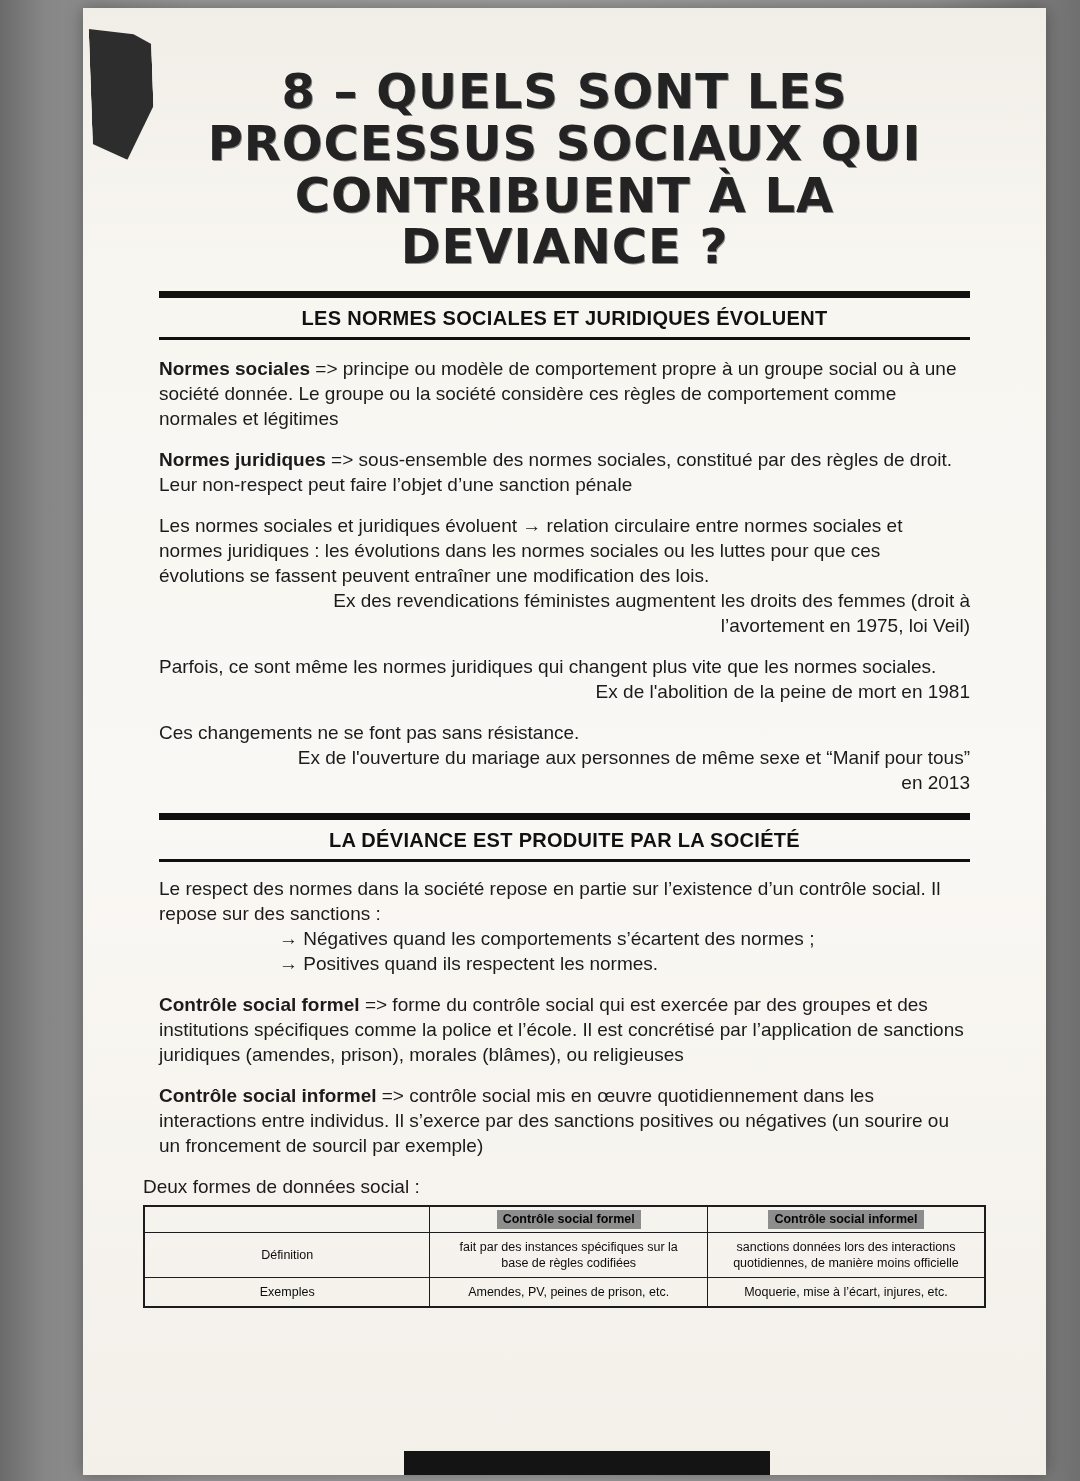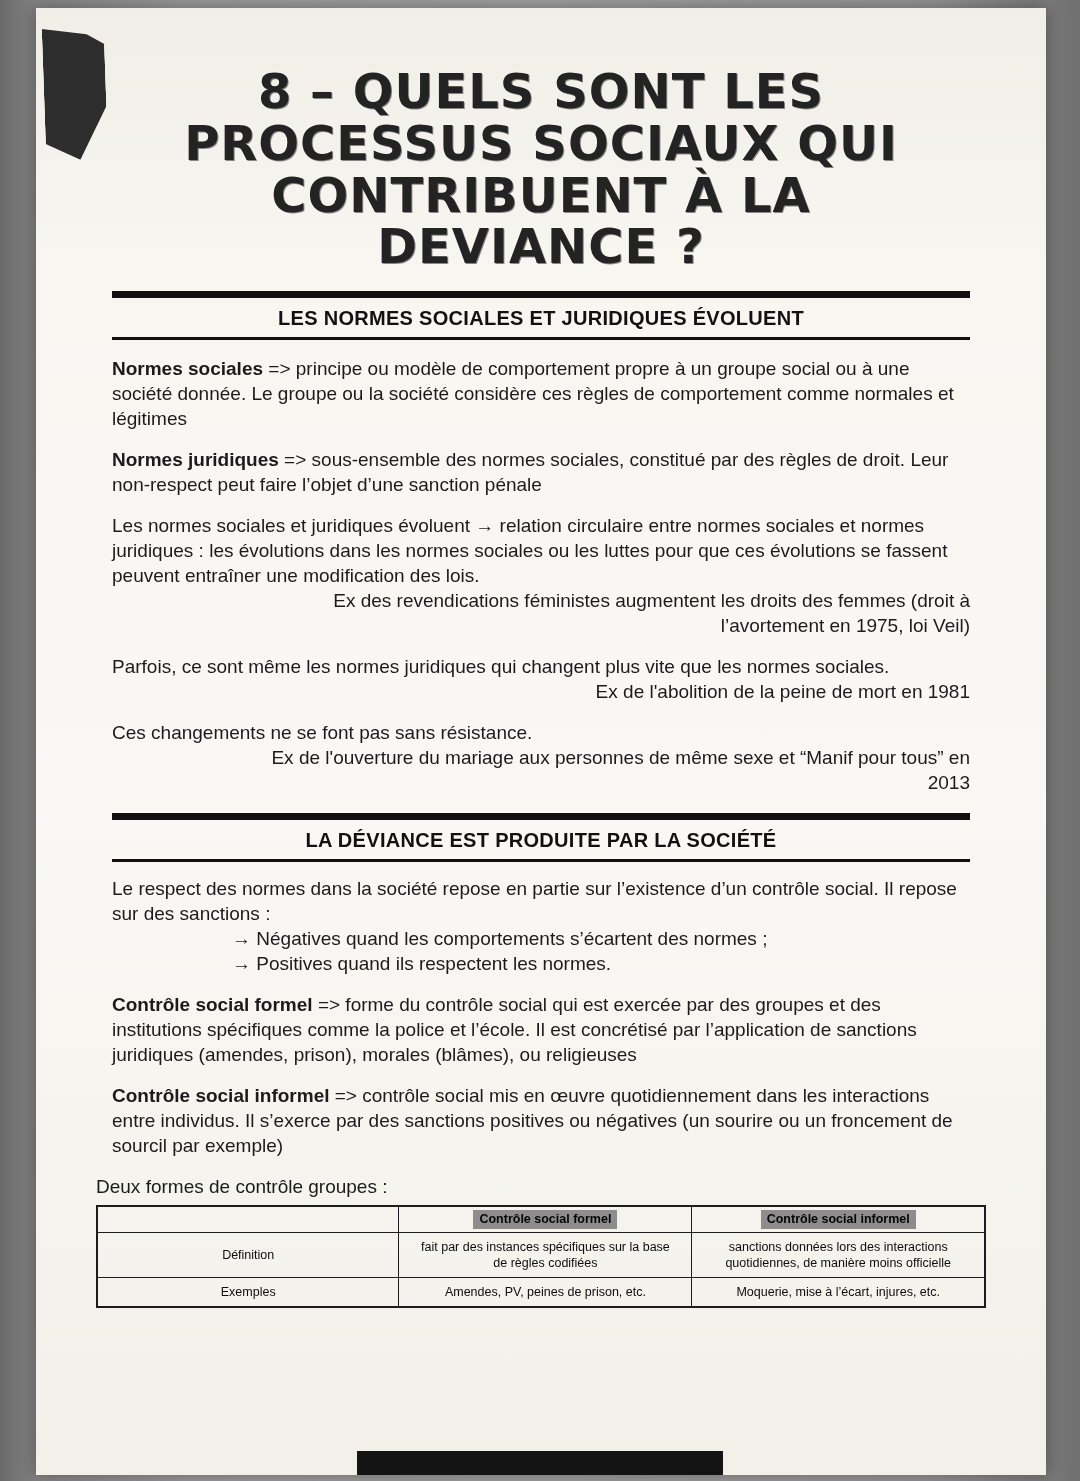--- a/index.html
+++ b/index.html
@@ -4,21 +4,21 @@
 <style>
   html, body { margin: 0; padding: 0; }
   body {
     width: 1080px; height: 1481px;
     overflow: hidden;
     position: relative;
     font-family: "Liberation Sans", sans-serif;
     background: linear-gradient(90deg, #6b6b6b 0%, #868686 4%, #9a9a9a 18%, #a0a0a0 50%, #949494 86%, #7a7a7a 97%, #6f6f6f 100%);
   }
   .photo {
-    position: absolute; inset: 0;
+    position: absolute; inset: 0; margin-left: 47px;
   }
   .page {
     position: absolute;
     left: 36px; right: 34px; top: 8px; bottom: 6px;
     background: linear-gradient(180deg, #f1eee8 0%, #f8f6f1 18%, #faf8f4 55%, #f3f0ea 100%);
     box-shadow: 0 0 16px rgba(0,0,0,0.35);
     overflow: hidden;
   }
   .corner-clip {
     position: absolute;
@@ -143,21 +143,21 @@
       <p class="para spaced">
         <strong>Contrôle social formel</strong>
         <span>=&gt; forme du contrôle social qui est exercée par des groupes et des institutions spécifiques comme la police et l’école. Il est concrétisé par l’application de sanctions juridiques (amendes, prison), morales (blâmes), ou religieuses</span>
       </p>
 
       <p class="para spaced">
         <strong>Contrôle social informel</strong>
         <span>=&gt; contrôle social mis en œuvre quotidiennement dans les interactions entre individus. Il s’exerce par des sanctions positives ou négatives (un sourire ou un froncement de sourcil par exemple)</span>
       </p>
 
-      <p class="para table-intro">Deux formes de contrôle groupes :</p>
+      <p class="para table-intro">Deux formes de données social :</p>
 
       <table class="ctrl-table">
         <colgroup>
             <col class="c1">
             <col class="c2">
             <col class="c3">
           </colgroup>
         <tbody>
           <tr class="head-row">
             <td></td>

